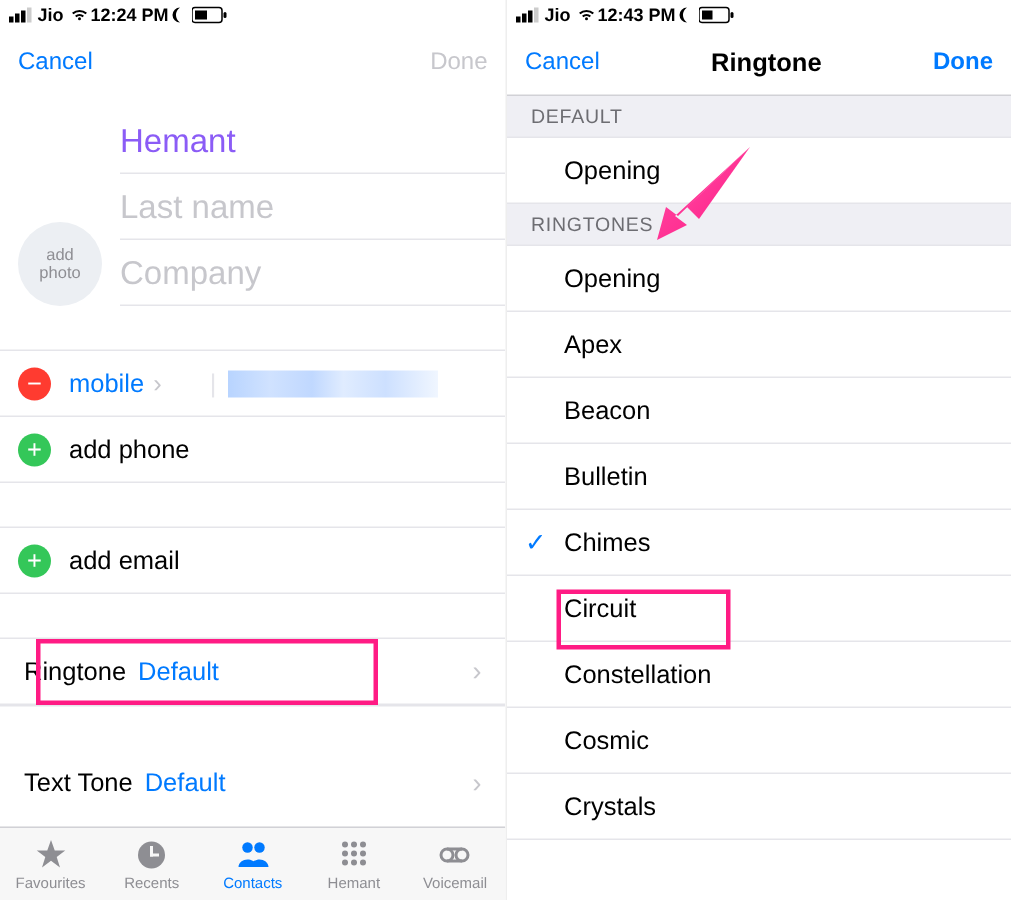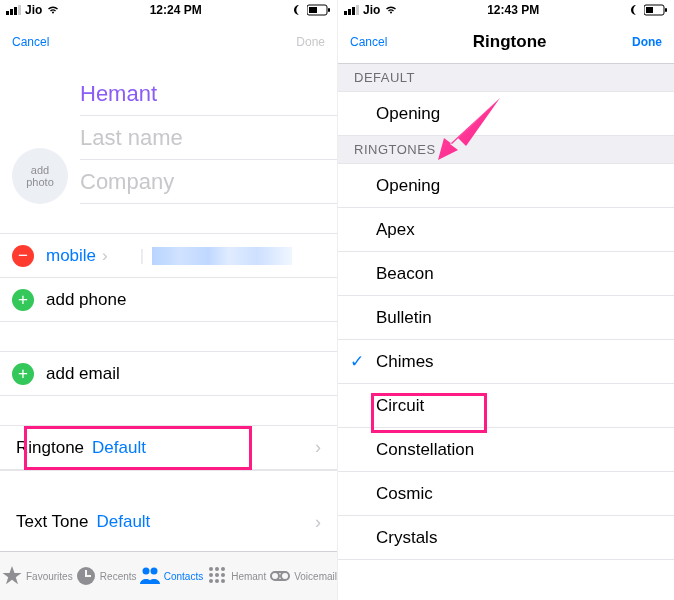--- a/index.html
+++ b/index.html
@@ -1,25 +1,25 @@
 <!DOCTYPE html>
 <html><head>
 <meta charset="utf-8">
 <style>
 *{margin:0;padding:0;box-sizing:border-box;font-family:-apple-system,"Helvetica Neue",Arial,sans-serif;-webkit-font-smoothing:antialiased}
 body{width:674px;height:600px;background:#fff;display:flex;position:relative}
 .screen{width:337px;height:600px;background:#fff;display:flex;flex-direction:column;position:relative;overflow:hidden}
-.status-bar{height:20px;display:flex;align-items:center;justify-content:space-between;padding:0 6px;font-size:12px;font-weight:600;color:#000}
+.status-bar{height:20px;display:flex;align-items:center;padding:0 6px;font-size:12px;font-weight:600;color:#000}
 .sb-left{display:flex;align-items:center;gap:4px}
 .sb-right{display:flex;align-items:center;gap:4px}
 .signal{display:flex;gap:1px;align-items:flex-end}
 .signal i{width:3px;background:#000;display:block}
 .signal i:nth-child(1){height:4px}.signal i:nth-child(2){height:6px}.signal i:nth-child(3){height:8px}.signal i:nth-child(4){height:10px;background:#ccc}
 .nav{height:44px;display:flex;align-items:center;justify-content:space-between;padding:0 12px;border-bottom:1px solid rgba(0,0,0,0)}
-.nav-btn{color:#007aff;font-size:12px;background:none;border:none;cursor:pointer}
+.nav-btn{color:#007aff;font-size:16px;background:none;border:none;cursor:pointer}
 .nav-btn.disabled{color:#c7c7cc}
 .nav-title{font-size:17px;font-weight:600}
 .content{flex:1;overflow:hidden;background:#fff}
 .head-row{display:flex;align-items:flex-end;padding:8px 0 0 12px}
 .avatar{width:56px;height:56px;border-radius:50%;background:#eceff3;display:flex;align-items:center;justify-content:center;color:#8e8e93;font-size:11px;text-align:center;line-height:1.1;margin-right:12px;flex-shrink:0;cursor:pointer}
 .fields{flex:1}
 .field{height:44px;display:flex;align-items:center;border-bottom:1px solid #e5e5ea;padding-right:16px}
 .field input{border:none;font-size:22px;width:100%;outline:none;color:#8b5cf6}
 .field input::placeholder{color:#c7c7cc}
 .section-gap{height:30px;background:#fff;border-bottom:1px solid #e5e5ea}
@@ -29,21 +29,21 @@
 .circle-btn.red{background:#ff3b30}
 .circle-btn.green{background:#34c759;font-size:17px}
 .phone-label{display:flex;color:#007aff;margin-right:24px}
 .phone-label .chev{color:#c7c7cc;margin-left:6px}
 .blur{width:140px;height:18px;background:linear-gradient(90deg,#b8d4ff 0%,#d0e2ff 20%,#c0d8ff 40%,#e0ecff 55%,#cde0ff 75%,#f0f6ff 100%);filter:blur(0.5px)}
 .row-label{color:#000}
 .row-value{color:#007aff;margin-left:8px}
 .chevron{margin-left:auto;color:#c7c7cc;font-size:18px}
 .highlight-box{position:absolute;border:3px solid #ff1b84;pointer-events:none;z-index:10}
 .tabbar{height:49px;border-top:1px solid #d1d1d6;background:#f7f7f7;display:flex}
-.tab{flex:1;display:flex;flex-direction:row;align-items:center;justify-content:center;gap:2px;font-size:10px;color:#8e8e93;cursor:pointer}
+.tab{flex:1;display:flex;flex-direction:column;align-items:center;justify-content:center;gap:2px;font-size:10px;color:#8e8e93;cursor:pointer}
 .tab.active{color:#007aff}
 .tab svg{width:24px;height:24px}
 .sect-head{background:#efeff4;padding:6px 16px;font-size:13px;color:#6d6d72;text-transform:uppercase;letter-spacing:0.5px;border-bottom:1px solid #e5e5ea}
 .check{color:#007aff;position:absolute;left:12px;font-size:17px}
 .ringtone-row{position:relative;padding-left:38px}
 .arrow-wrap{position:absolute;z-index:20}
 </style>
 </head>
 <body>
 

